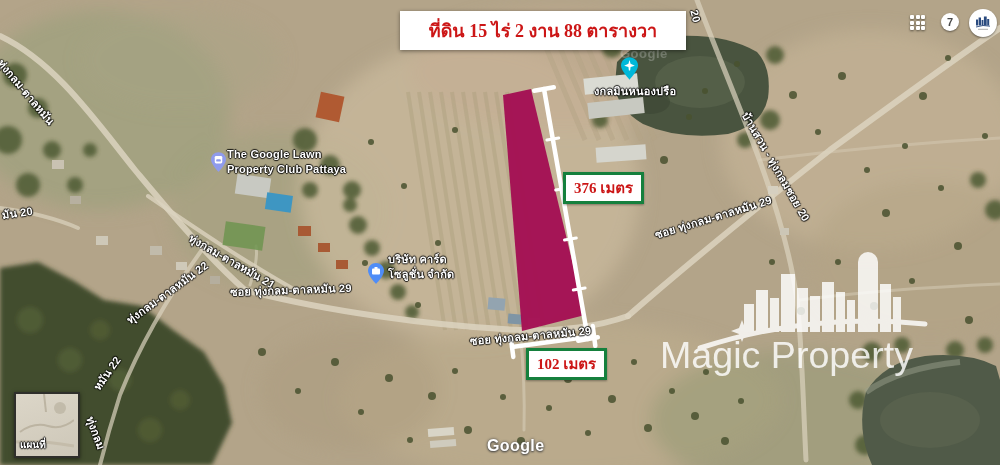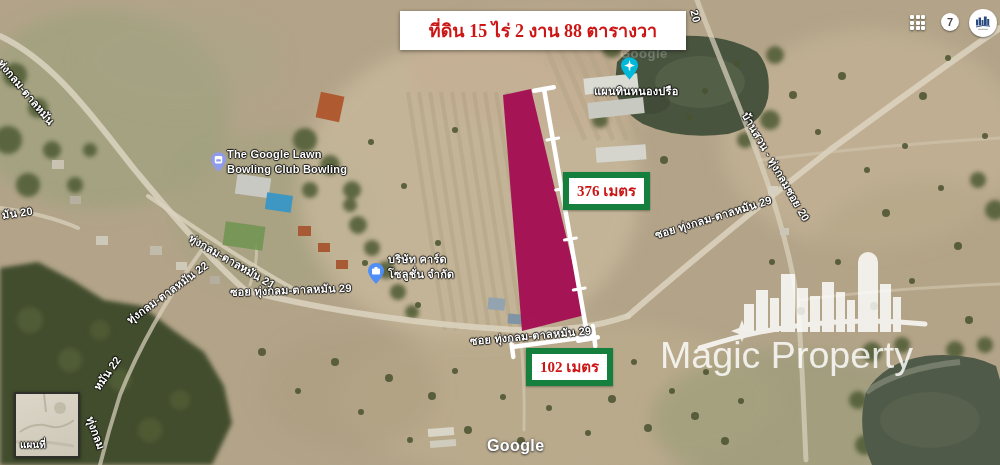--- a/index.html
+++ b/index.html
@@ -31,21 +31,21 @@
     background:#ffffff; box-shadow:0 1px 4px rgba(0,0,0,.45);
     display:flex; align-items:center; justify-content:center;
   }
   .banner-text {
     color:#cc1616; font-family:"Liberation Serif", serif;
     font-weight:700; font-size:18px; white-space:nowrap;
   }
 
   
   .measurebox {
-    position:absolute; background:#fff; border:6px solid #15803d;
+    position:absolute; background:#fff; border:3px solid #15803d;
     box-shadow:0 1px 2px rgba(0,0,0,.35);
     color:#cc1616; font-family:"Liberation Serif", serif; font-weight:700;
     font-size:15px; padding:1px 8px; white-space:nowrap;
   }
 
   
   .grid-icon {
     position:absolute; left:910px; top:15px; width:15px; height:15px;
     display:grid; grid-template-columns:repeat(3,4px); grid-template-rows:repeat(3,4px);
     gap:1.5px; filter:drop-shadow(0 1px 1px rgba(0,0,0,.5));
@@ -322,29 +322,29 @@
   <div class="roadlabel" style="left:694px; top:4px;   transform:rotate(75deg);">20</div>
   <div class="roadlabel" style="left:90px;  top:408px; transform:rotate(70deg);">ทุ่งกลม</div>
 
   <svg class="pin" style="left:211px; top:152px;" width="15" height="21" viewBox="0 0 16 22">
     <path d="M8,0 C12.4,0 16,3.4 16,7.8 C16,13 8,21 8,21 C8,21 0,13 0,7.8 C0,3.4 3.6,0 8,0 Z" fill="#8f9bec"></path>
     <rect x="4" y="4" width="8" height="8" rx="1.5" fill="#fff"></rect>
     <rect x="5.5" y="7.5" width="5" height="2.5" rx="1" fill="#8f9bec"></rect>
   </svg>
   <div class="maplabel" style="left:227px; top:147px;">
     <div>The Google Lawn</div>
-    <div>Bowling Club Bowling</div>
+    <div>Property Club Pattaya</div>
   </div>
 
   <svg class="pin" style="left:621px; top:57px;" width="17" height="24" viewBox="0 0 16 22">
     <path d="M8,0 C12.4,0 16,3.4 16,7.8 C16,13 8,21 8,21 C8,21 0,13 0,7.8 C0,3.4 3.6,0 8,0 Z" fill="#00b8d9"></path>
     <path d="M8,2.5 L9,6 L13,8 L9,9 L8.6,12.5 L7.4,12.5 L7,9 L3,8 L7,6 Z" fill="#fff"></path>
   </svg>
   <div class="maplabel" style="left:594px; top:84px;">
-    <div>แผนทินหนองปรือ</div>
+    <div>งกลมินหนองปรือ</div>
   </div>
 
   <svg class="pin" style="left:368px; top:263px;" width="16" height="22" viewBox="0 0 16 22">
     <path d="M8,0 C12.4,0 16,3.4 16,7.8 C16,13 8,21 8,21 C8,21 0,13 0,7.8 C0,3.4 3.6,0 8,0 Z" fill="#4f8df7"></path>
     <rect x="4" y="5.5" width="8" height="6" rx="1" fill="#fff"></rect>
     <rect x="6.5" y="4" width="3" height="2" fill="#fff"></rect>
   </svg>
   <div class="maplabel" style="left:388px; top:252px;">
     <div>บริษัท คาร์ด</div>
     <div>โซลูชั่น จำกัด</div>

